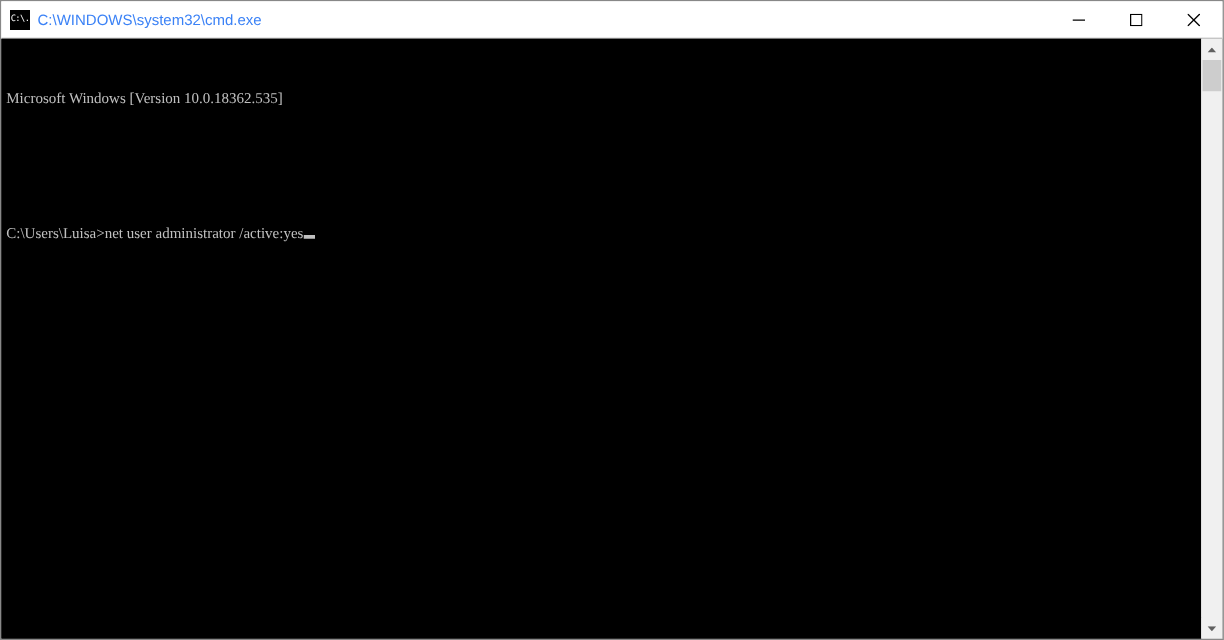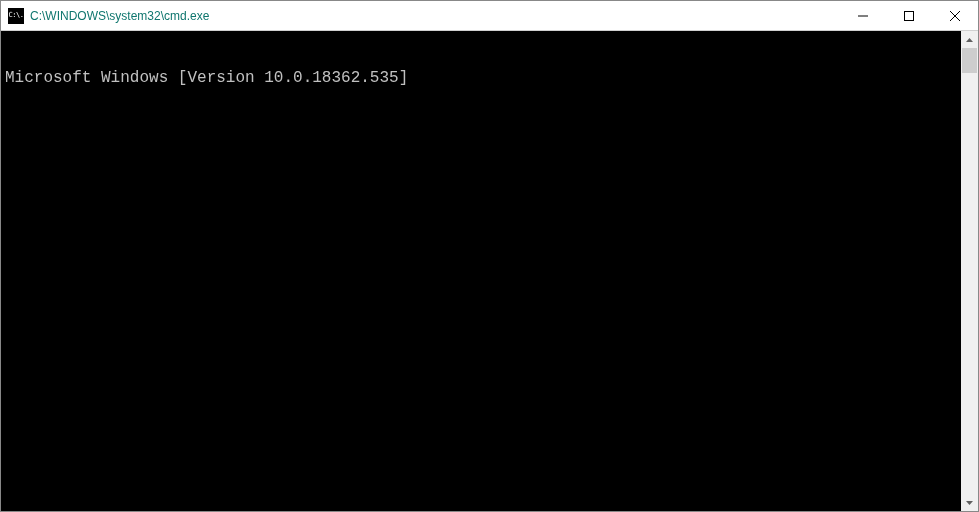--- a/index.html
+++ b/index.html
@@ -30,21 +30,21 @@
   }
   .titlebar-icon-inner {
     color: #fff;
     font-size: 7px;
     font-family: Consolas, monospace;
     line-height: 1;
     letter-spacing: -0.5px;
   }
   .titlebar-text {
     font-size: 12px;
-    color: #0f766e;
+    color: #3b82f6;
     flex: 1;
     white-space: nowrap;
   }
   .window-controls {
     display: flex;
     height: 100%;
   }
   .window-control {
     width: 46px;
     height: 100%;
@@ -56,22 +56,22 @@
   .window-control svg { display: block; }
   .client-area {
     display: flex;
     height: calc(100% - 30px);
     background: #000;
   }
   .terminal {
     flex: 1;
     background: #000;
     color: #c0c0c0;
-    font-family: Liberation Mono, monospace;
-    font-size: 16px;
+    font-family: Liberation Serif, serif;
+    font-size: 12px;
     line-height: 18px;
     padding: 2px 0 0 4px;
     white-space: pre;
     letter-spacing: 0;
     overflow: hidden;
   }
   .terminal .line { display: block; min-height: 18px; }
   .prompt-line { display: flex; align-items: baseline; }
   .cursor {
     display: inline-block;
@@ -135,20 +135,21 @@
         <line x1="10" y1="0" x2="0" y2="10" stroke="#000" stroke-width="1"></line>
       </svg>
     </div>
   </div>
 </div>
 
 <div class="client-area">
   <div class="terminal">
     <span class="line">Microsoft Windows [Version 10.0.18362.535]</span>
     <span class="line"> </span>
+    <span class="line prompt-line"><span>C:\Users\Luisa&gt;</span><span>net user administrator /active:yes</span><span class="cursor"></span></span>
   </div>
   <div class="scrollbar">
     <div class="scroll-btn">
       <svg width="7" height="4" viewBox="0 0 7 4">
         <polygon points="3.5,0 7,4 0,4" fill="#606060"></polygon>
       </svg>
     </div>
     <div class="scroll-track">
       <div class="scroll-thumb"></div>
     </div>

